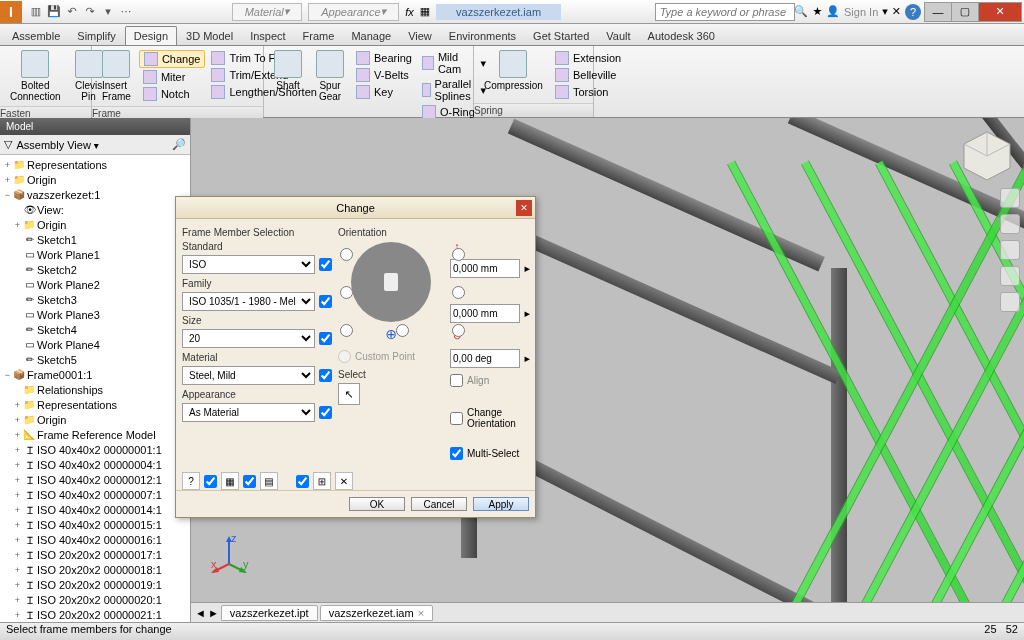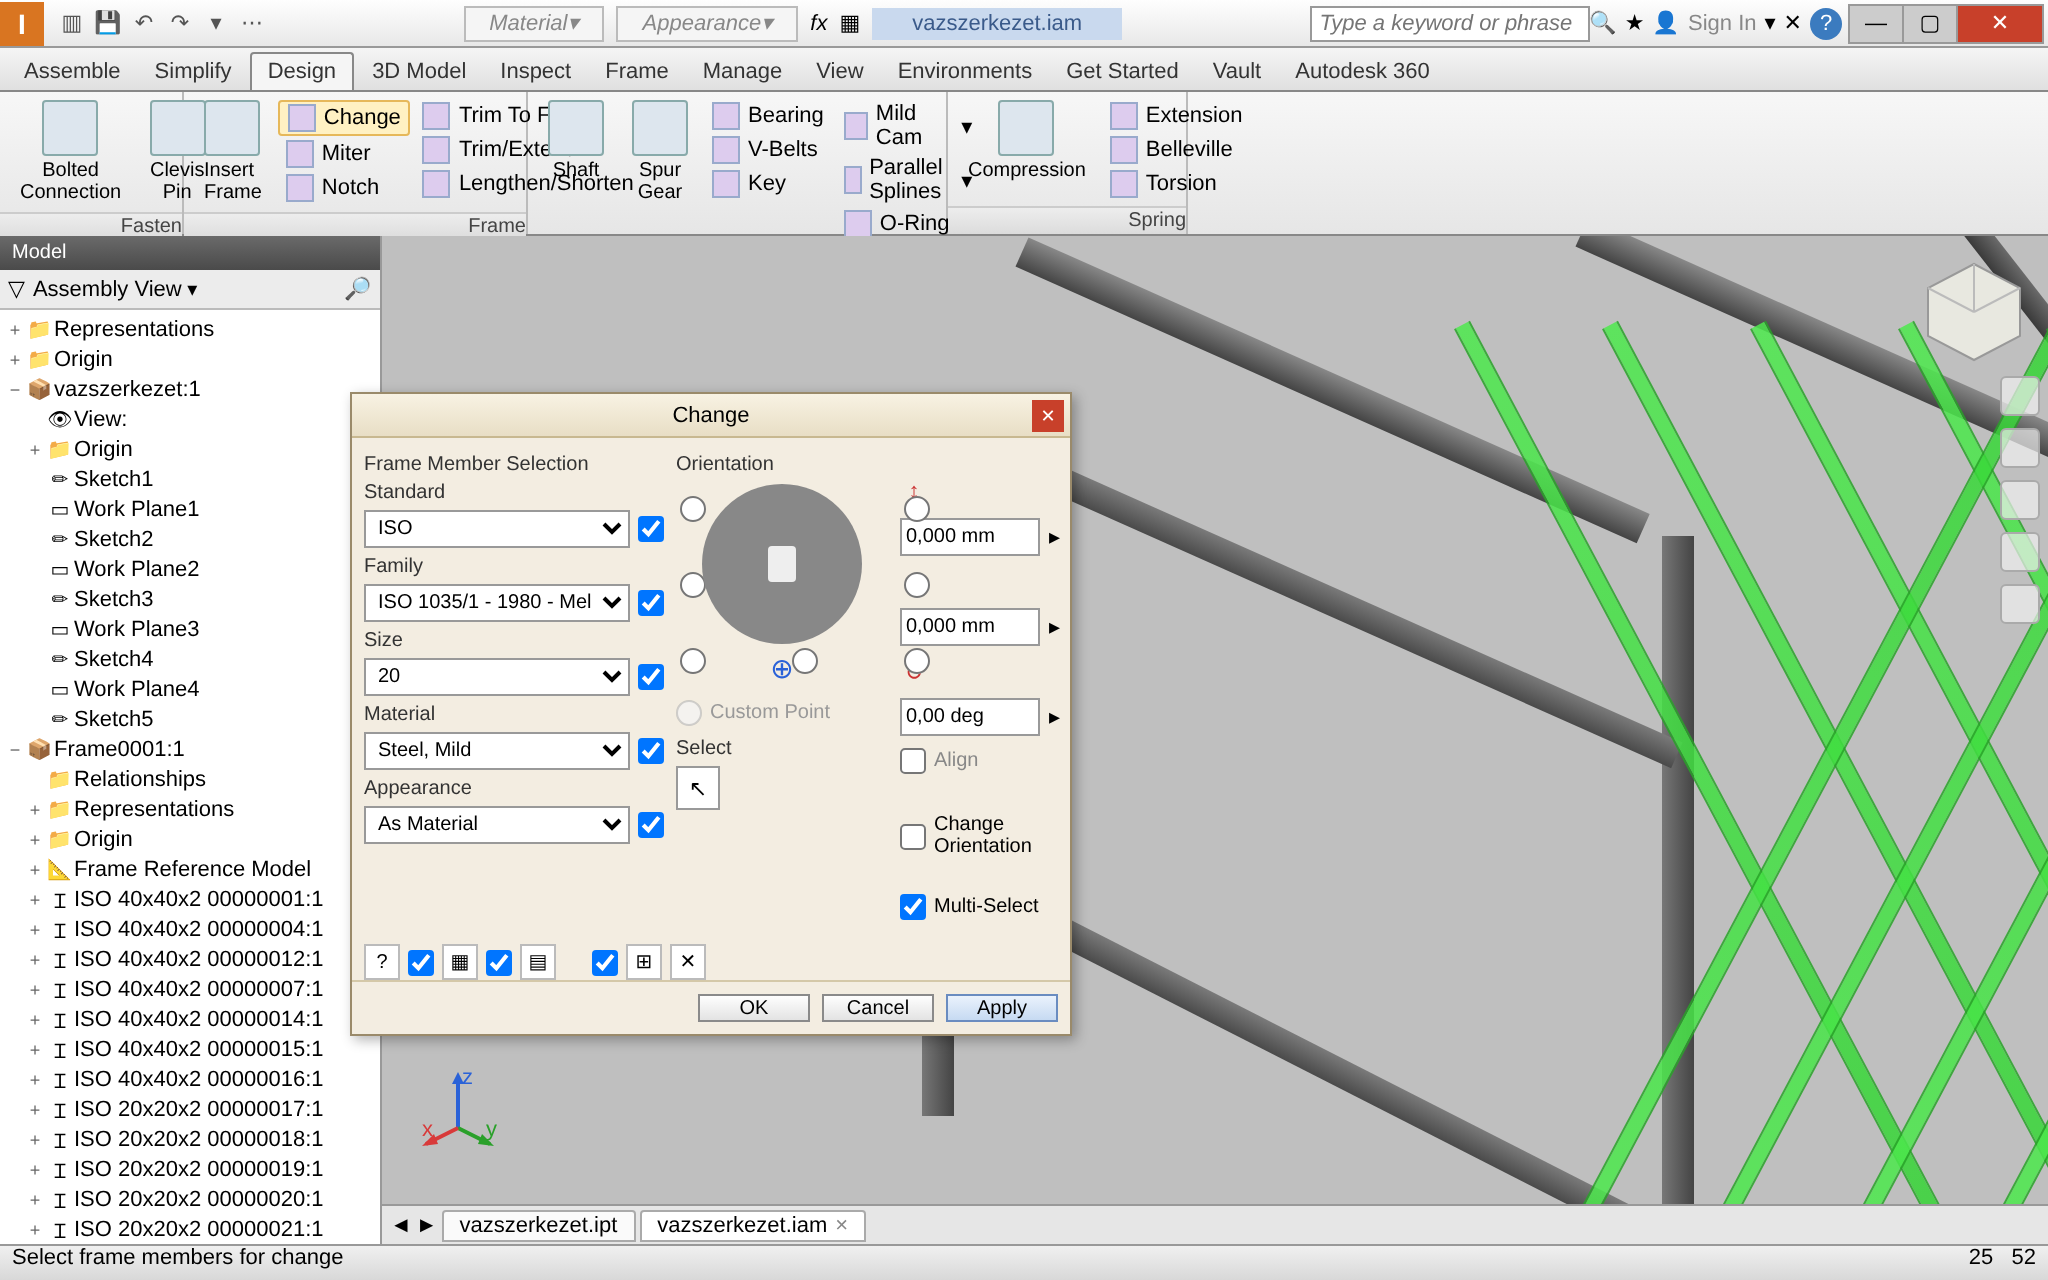--- a/index.html
+++ b/index.html
@@ -15,21 +15,21 @@
 .searchbox { width:140px; height:18px; background:#fff; border:1px solid #999; padding:0 4px; color:#888; font-style:italic; }
 .winbtns { display:flex; }
 .winbtn { width:28px; height:20px; background:#ccc; display:flex; align-items:center; justify-content:center; border:1px solid #999; margin-left:-1px; }
 .winbtn.close { background:#c8402a; color:#fff; width:44px; }
 .ribbontabs { height:22px; background:linear-gradient(#f5f5f5,#e0e0e0); display:flex; align-items:flex-end; padding-left:4px; border-bottom:1px solid #888; gap:1px; }
 .ribbontabs .tab { padding:3px 8px; color:#333; }
 .ribbontabs .tab.active { background:#f5f5f5; border:1px solid #888; border-bottom:none; border-radius:2px 2px 0 0; }
 .ribbon { height:72px; background:linear-gradient(#f7f7f7,#e6e6e6); display:flex; border-bottom:1px solid #888; }
 .panel { border-right:1px solid #bbb; display:flex; flex-direction:column; }
 .panel .content { flex:1; display:flex; align-items:flex-start; padding:2px 4px; gap:2px; }
-.panel .label { text-align:right; font-size:10px; color:#444; padding:1px 0; background:linear-gradient(#ededed,#dcdcdc); border-top:1px solid #ccc; }
+.panel .label { text-align:left; font-size:10px; color:#444; padding:1px 0; background:linear-gradient(#ededed,#dcdcdc); border-top:1px solid #ccc; }
 .bigbtn { display:flex; flex-direction:column; align-items:center; justify-content:center; padding:2px 6px; gap:2px; }
 .bigbtn .ic { width:28px; height:28px; background:#dde6ee; border:1px solid #8aa; border-radius:2px; }
 .smallrow { display:flex; flex-direction:column; gap:1px; padding-top:2px; }
 .smallbtn { display:flex; align-items:center; gap:4px; padding:1px 4px; }
 .smallbtn .sic { width:14px; height:14px; background:#dce; border:1px solid #9ac; }
 .smallbtn.hl { background:#fff1c3; border:1px solid #e6b85a; border-radius:2px; }
 .workspace { position:absolute; top:118px; left:0; right:0; bottom:18px; display:flex; }
 .browser { width:191px; background:#f2f2f2; border-right:1px solid #999; display:flex; flex-direction:column; }
 .browser .hdr { background:linear-gradient(#6a6a6a,#4a4a4a); color:#fff; padding:3px 6px; font-size:10px; }
 .browser .toolbar { padding:3px 4px; display:flex; align-items:center; gap:4px; border-bottom:1px solid #bbb; background:#ececec; }

